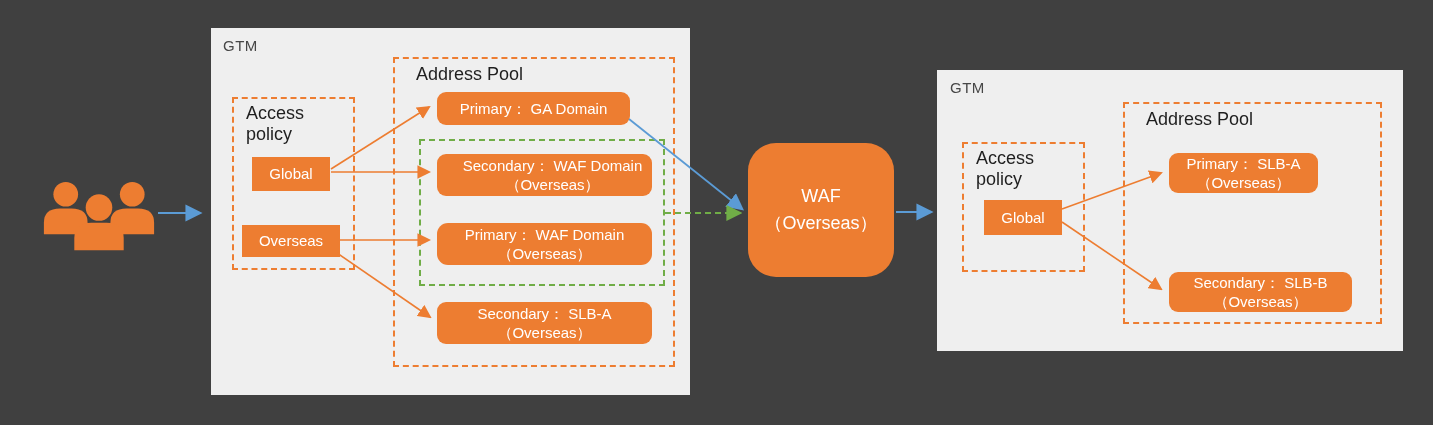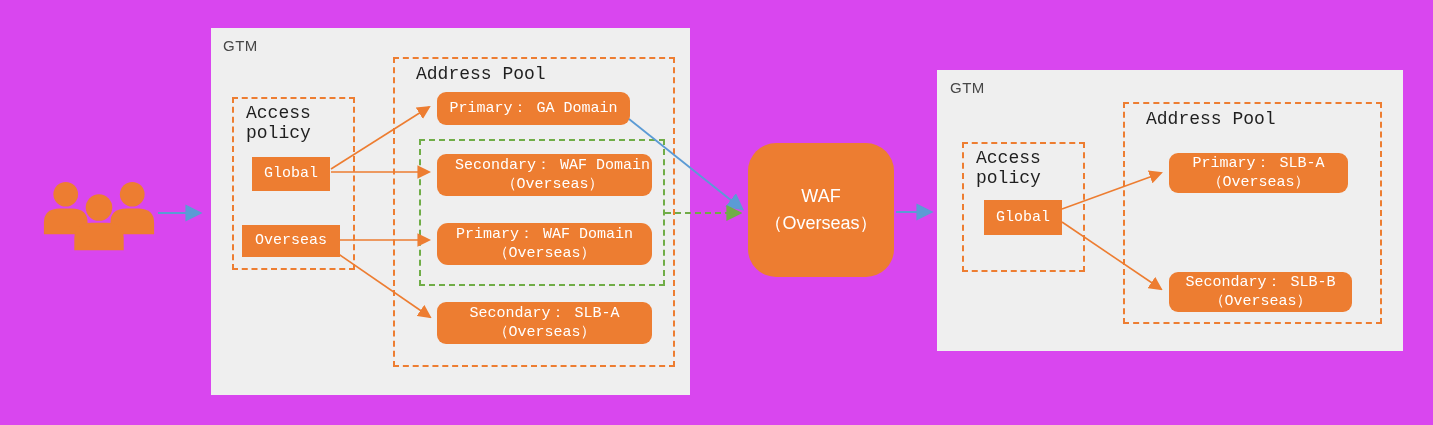--- a/index.html
+++ b/index.html
@@ -10,37 +10,36 @@
     --ink:#474747;
     --title:#1f1f1f;
     --white:#FFFFFF;
   }
   *{margin:0;padding:0;box-sizing:border-box;}
   html,body{background:#ffffff;}
   body{font-family:"Liberation Sans", sans-serif;}
   .canvas{
     position:relative;
     width:1433px;height:425px;
-    background:#d946ef;
+    background:#404040;
     overflow:hidden;
   }
   .panel{
     position:absolute;
     background:var(--panel);
   }
   .gtm-title{
     position:absolute;
     font-size:15px;
     color:var(--ink);
     letter-spacing:.5px;
   }
   .dashed-box{
     position:absolute;
     border:2px dashed var(--orange);
-    font-family:Liberation Mono, monospace;
   }
   .dashed-box.green{
     border-color:var(--green);
   }
   .section-title{
     position:absolute;
     font-size:18px;
     color:var(--title);
   }
   .node{
@@ -145,21 +144,21 @@
     <div class="dashed-box" style="left:25px;top:72px;width:123px;height:130px;">
       <div class="section-title" style="left:12px;top:4px;width:90px;">Access policy</div>
       <div class="node" style="left:20px;top:56px;width:78px;height:35px;">
         <span>Global</span>
       </div>
     </div>
 
     <div class="dashed-box" style="left:186px;top:32px;width:259px;height:222px;">
       <div class="section-title" style="left:21px;top:5px;">Address Pool</div>
 
-      <div class="node rounded" style="left:44px;top:49px;width:179px;height:40px;">
+      <div class="node rounded" style="left:44px;top:49px;width:149px;height:40px;">
         <span>Primary： SLB-A</span>
         <span>（Overseas）</span>
       </div>
 
       <div class="node rounded" style="left:44px;top:168px;width:183px;height:40px;">
         <span>Secondary： SLB-B</span>
         <span>（Overseas）</span>
       </div>
     </div>
   </div>

